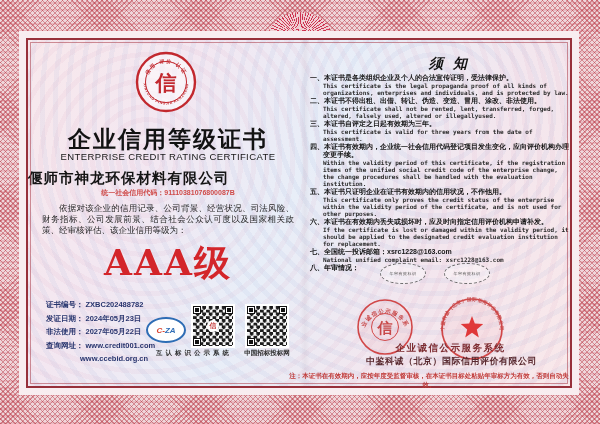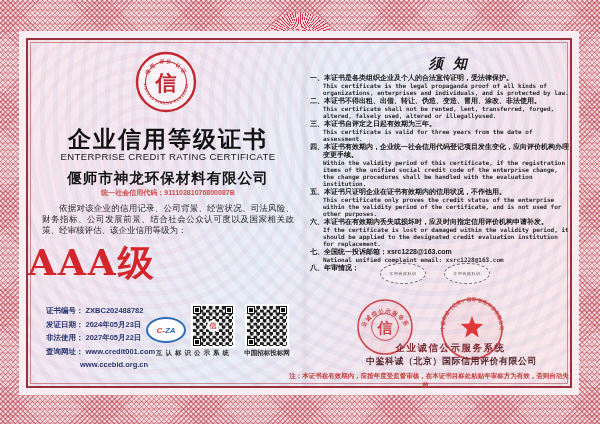--- a/index.html
+++ b/index.html
@@ -28,28 +28,28 @@
   }
   .panel::after{ content:"";position:absolute;inset:2px;border:1px solid rgba(170,60,72,.55);pointer-events:none; }
   .fold{ position:absolute;left:272px;top:0;width:10px;height:100%;
     background:linear-gradient(90deg,rgba(120,90,110,0) 0,rgba(120,90,110,.07) 50%,rgba(120,90,110,0) 100%); }
   .abs{position:absolute;}
   
   .logo{left:106px;top:10px;width:64px;height:64px;}
   .title{left:0;top:84px;width:280px;text-align:center;font-family:Liberation Serif, serif;
     font-size:23px;font-weight:bold;color:#121212;letter-spacing:2px;}
   .subtitle{left:0;top:111px;width:280px;text-align:center;font-size:9.5px;font-weight:normal;color:#161616;letter-spacing:.4px;}
-  .company{left:0;top:129px;width:280px;text-align:center;font-family:"DejaVu Serif",serif;
+  .company{left:0;top:129px;width:280px;text-align:left;font-family:"DejaVu Serif",serif;
     font-size:14.5px;font-weight:bold;color:#141414;letter-spacing:1px;}
   .code{left:0;top:148px;width:280px;text-align:center;font-size:7px;font-weight:bold;color:#cf4a48;}
   .para{left:14px;top:163px;width:252px;font-family:"DejaVu Serif",serif;font-size:8.5px;line-height:10.8px;
     color:#262626;font-weight:400;text-align:justify;text-indent:2em;}
-  .rating{left:0;top:199px;width:280px;font-family:"DejaVu Serif",serif;
+  .rating{left:0;top:199px;width:280px;text-align:center;font-family:"DejaVu Serif",serif;
     font-size:36px;font-weight:bold;color:#d3252a;letter-spacing:2px;}
-  .info{left:18px;top:267px;font-size:7.5px;font-weight:bold;color:#28356e;line-height:1;}
+  .info{left:18px;top:261px;font-size:7.5px;font-weight:bold;color:#28356e;line-height:1;}
   .info .row{margin-bottom:6px;white-space:nowrap;}
   .info .row .lb{margin-right:2px;}
   .info .row.cont{margin-left:34px;}
   .cza{left:118px;top:277px;width:40px;height:26px;border:2px solid #2e6db5;border-radius:50%;
     background:#fff;display:flex;align-items:center;justify-content:center;
     font-size:8px;font-weight:bold;font-style:italic;box-sizing:border-box;}
   .cza .c1{color:#d8432f;} .cza .c2{color:#2e6db5;}
   .qr{width:40px;height:40px;background:
       repeating-conic-gradient(rgba(20,20,20,.92) 0% 25%, rgba(255,255,255,.92) 0% 50%) 0 0/6.5px 6.5px,
       repeating-conic-gradient(#161616 0% 25%, #fff 0% 50%) 0 0/3.6px 3.6px;

